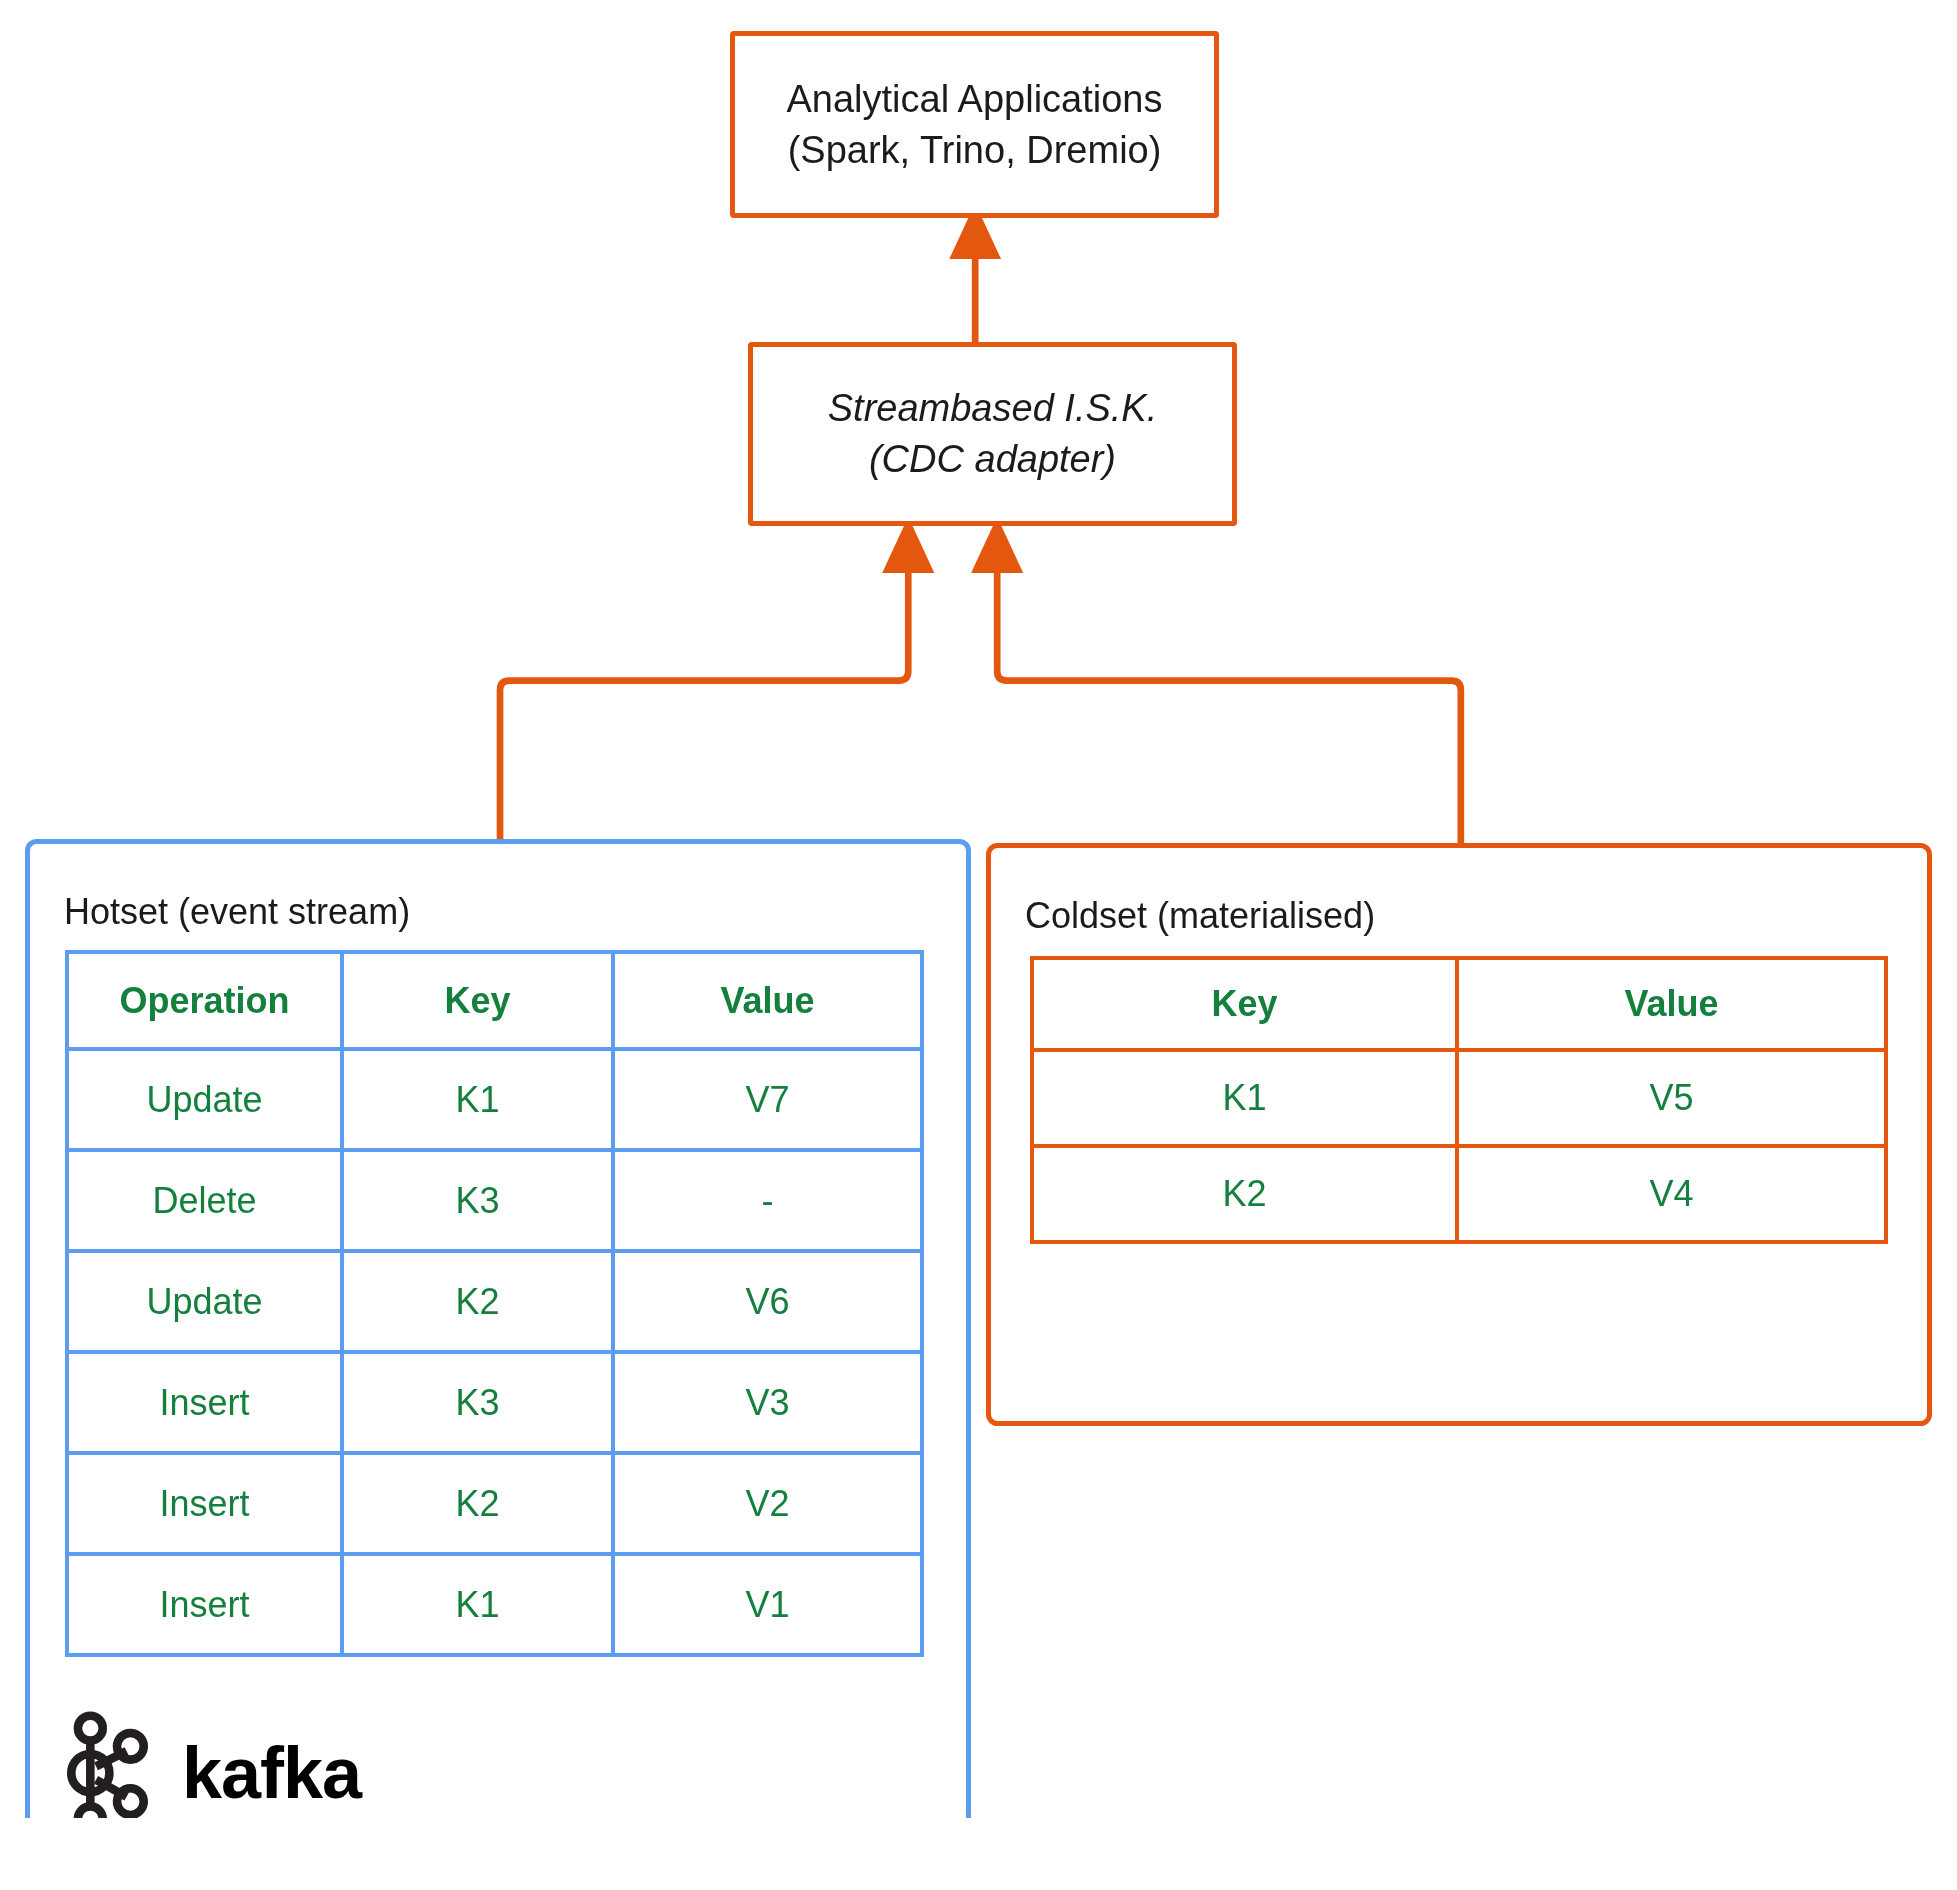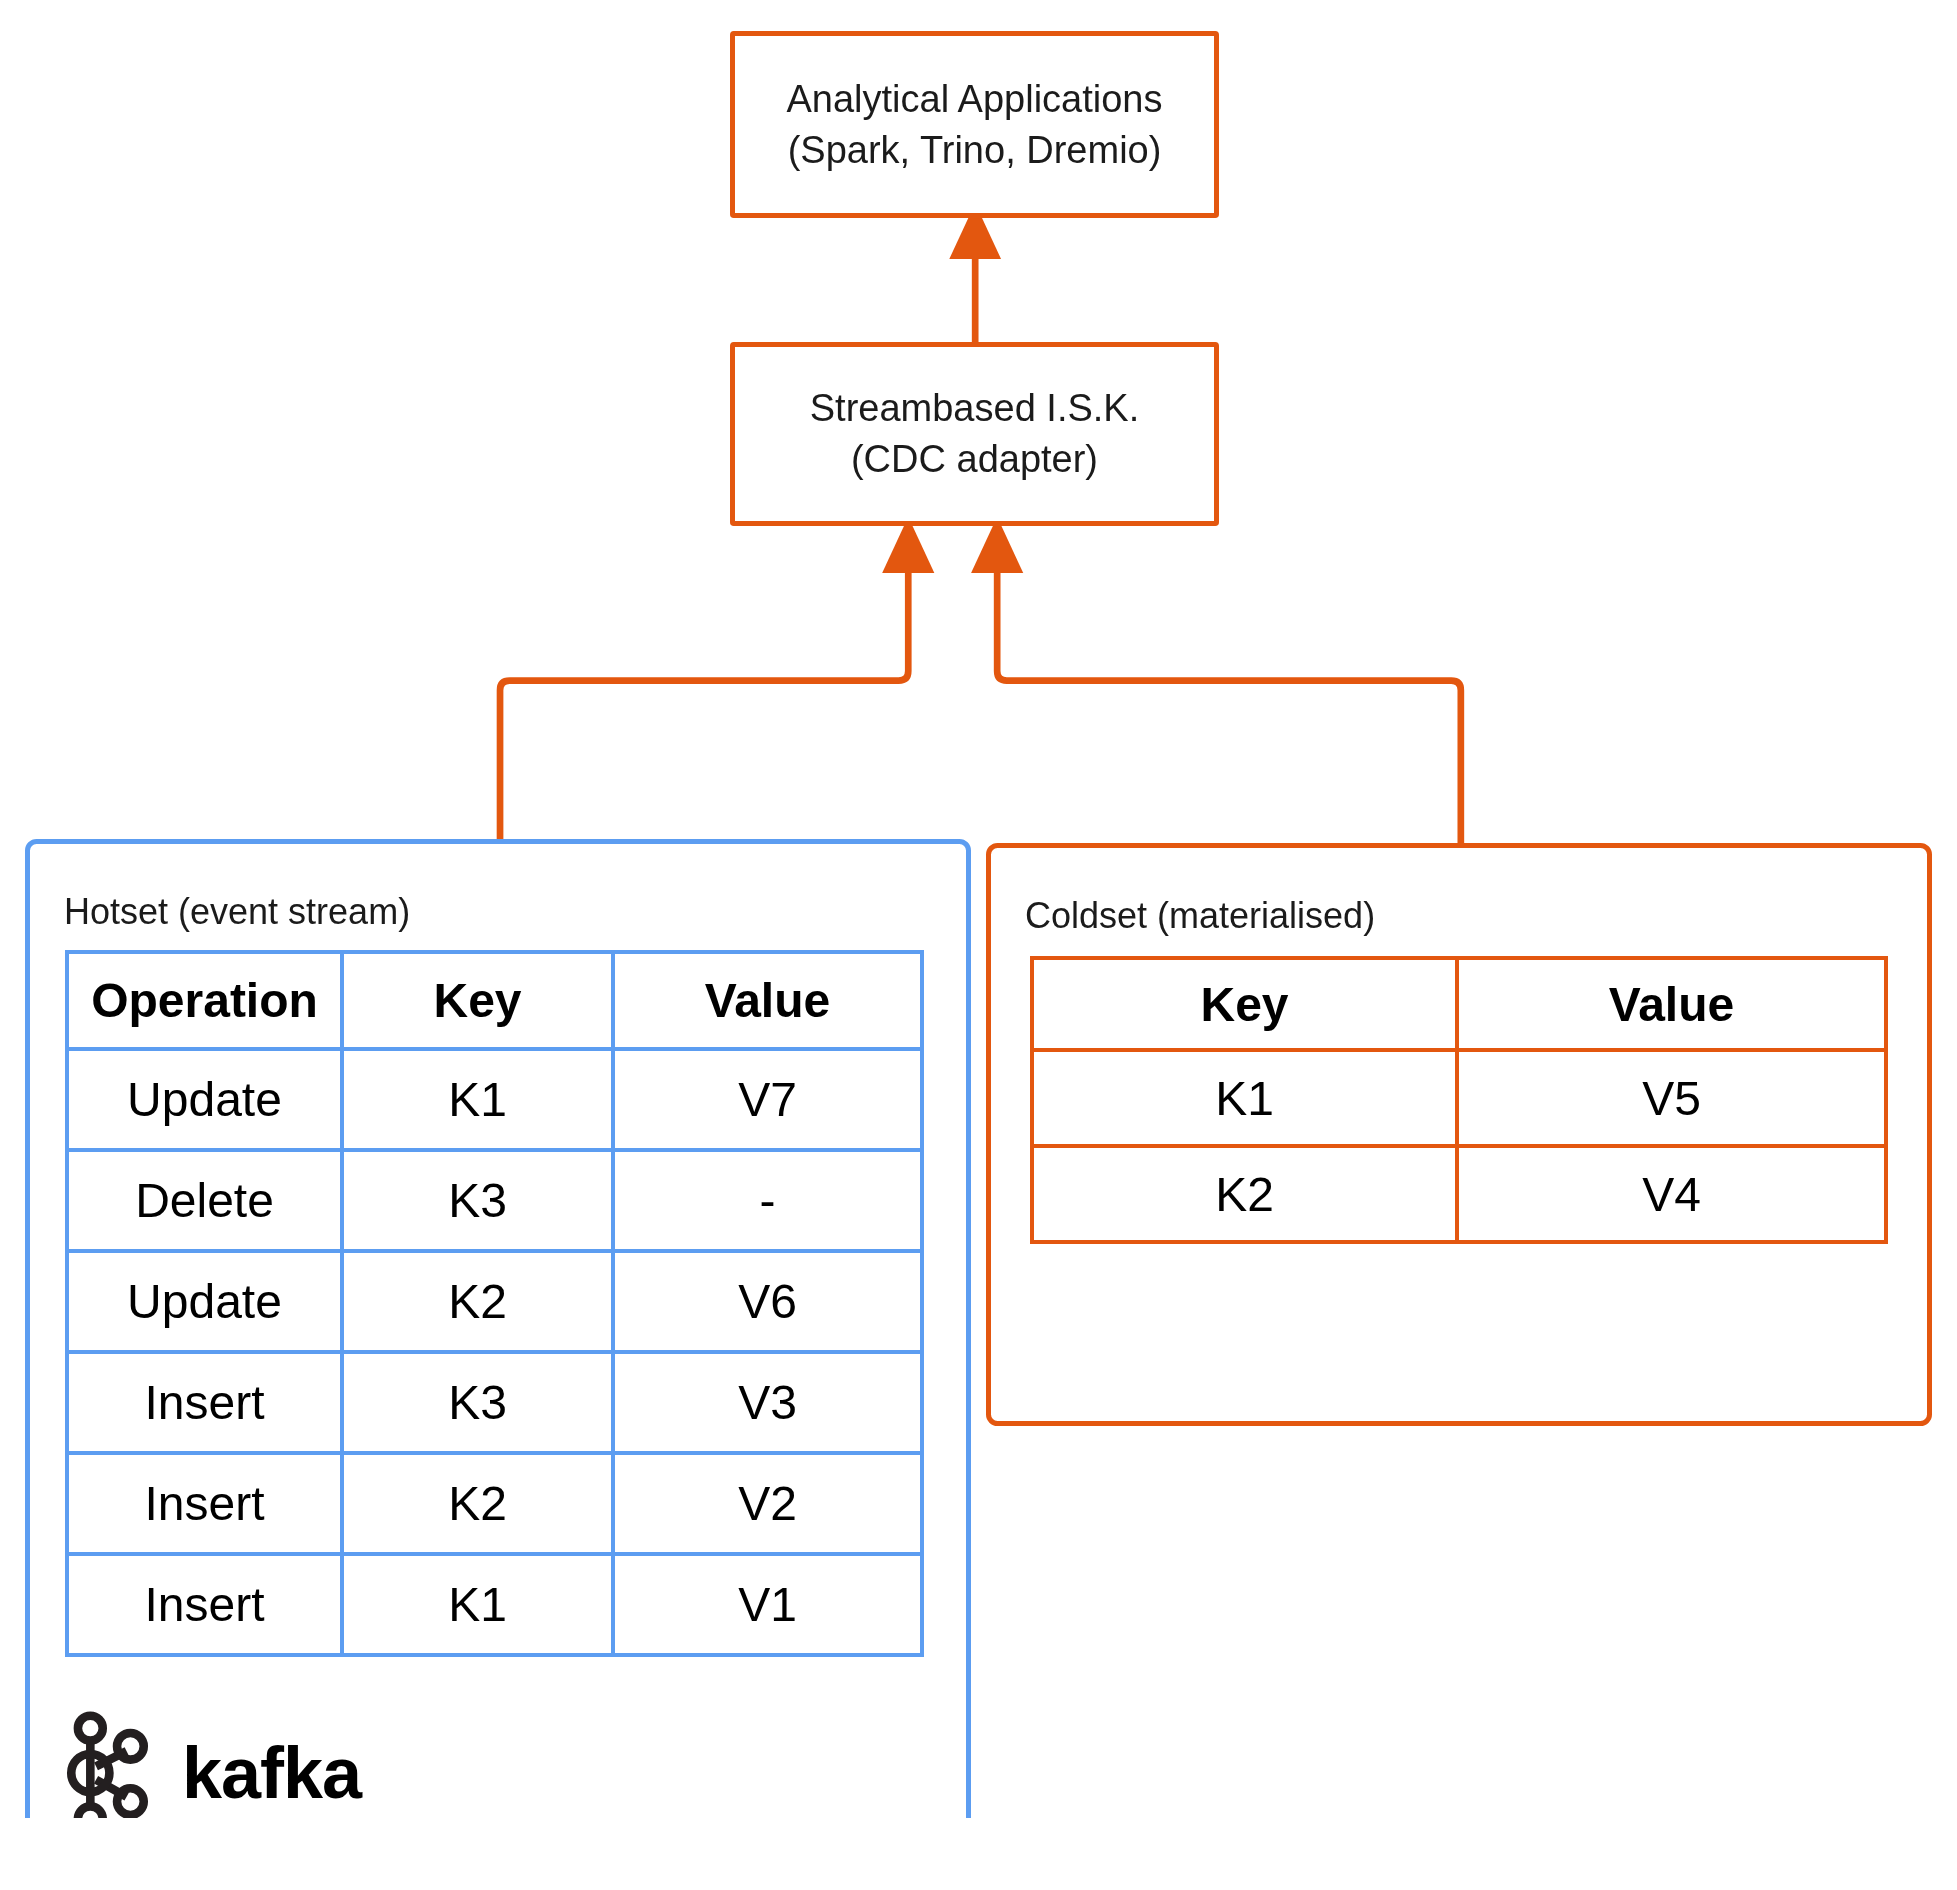--- a/index.html
+++ b/index.html
@@ -54,24 +54,25 @@
     line-height: 1.34;
     color: #1b1b1b;
   }
   #analytical-apps {
     left: 730px;
     top: 31px;
     width: 489px;
     height: 187px;
   }
   #streambased-isk {
-    left: 730px;
+    left: 748px;
     top: 342px;
     width: 489px;
     height: 184px;
+    font-style: italic;
   }
 
   
   .panel {
     position: absolute;
     box-sizing: border-box;
     background: #ffffff;
     border-width: 5.7px;
     border-style: solid;
     border-radius: 11.5px;
@@ -105,22 +106,22 @@
   .data-table {
     position: absolute;
     border-collapse: separate;
     border-spacing: 0;
     table-layout: fixed;
   }
   .data-table td {
     box-sizing: border-box;
     text-align: center;
     vertical-align: middle;
-    font-size: 48px;
-    color: #000000;
+    font-size: 36px;
+    color: #15803d;
     border-width: 0 0 4.8px 0;
     border-style: solid;
     padding: 0;
   }
   .data-table tr td:first-child {
     border-left-width: 4.8px;
   }
   .data-table td {
     border-right-width: 4.8px;
   }

